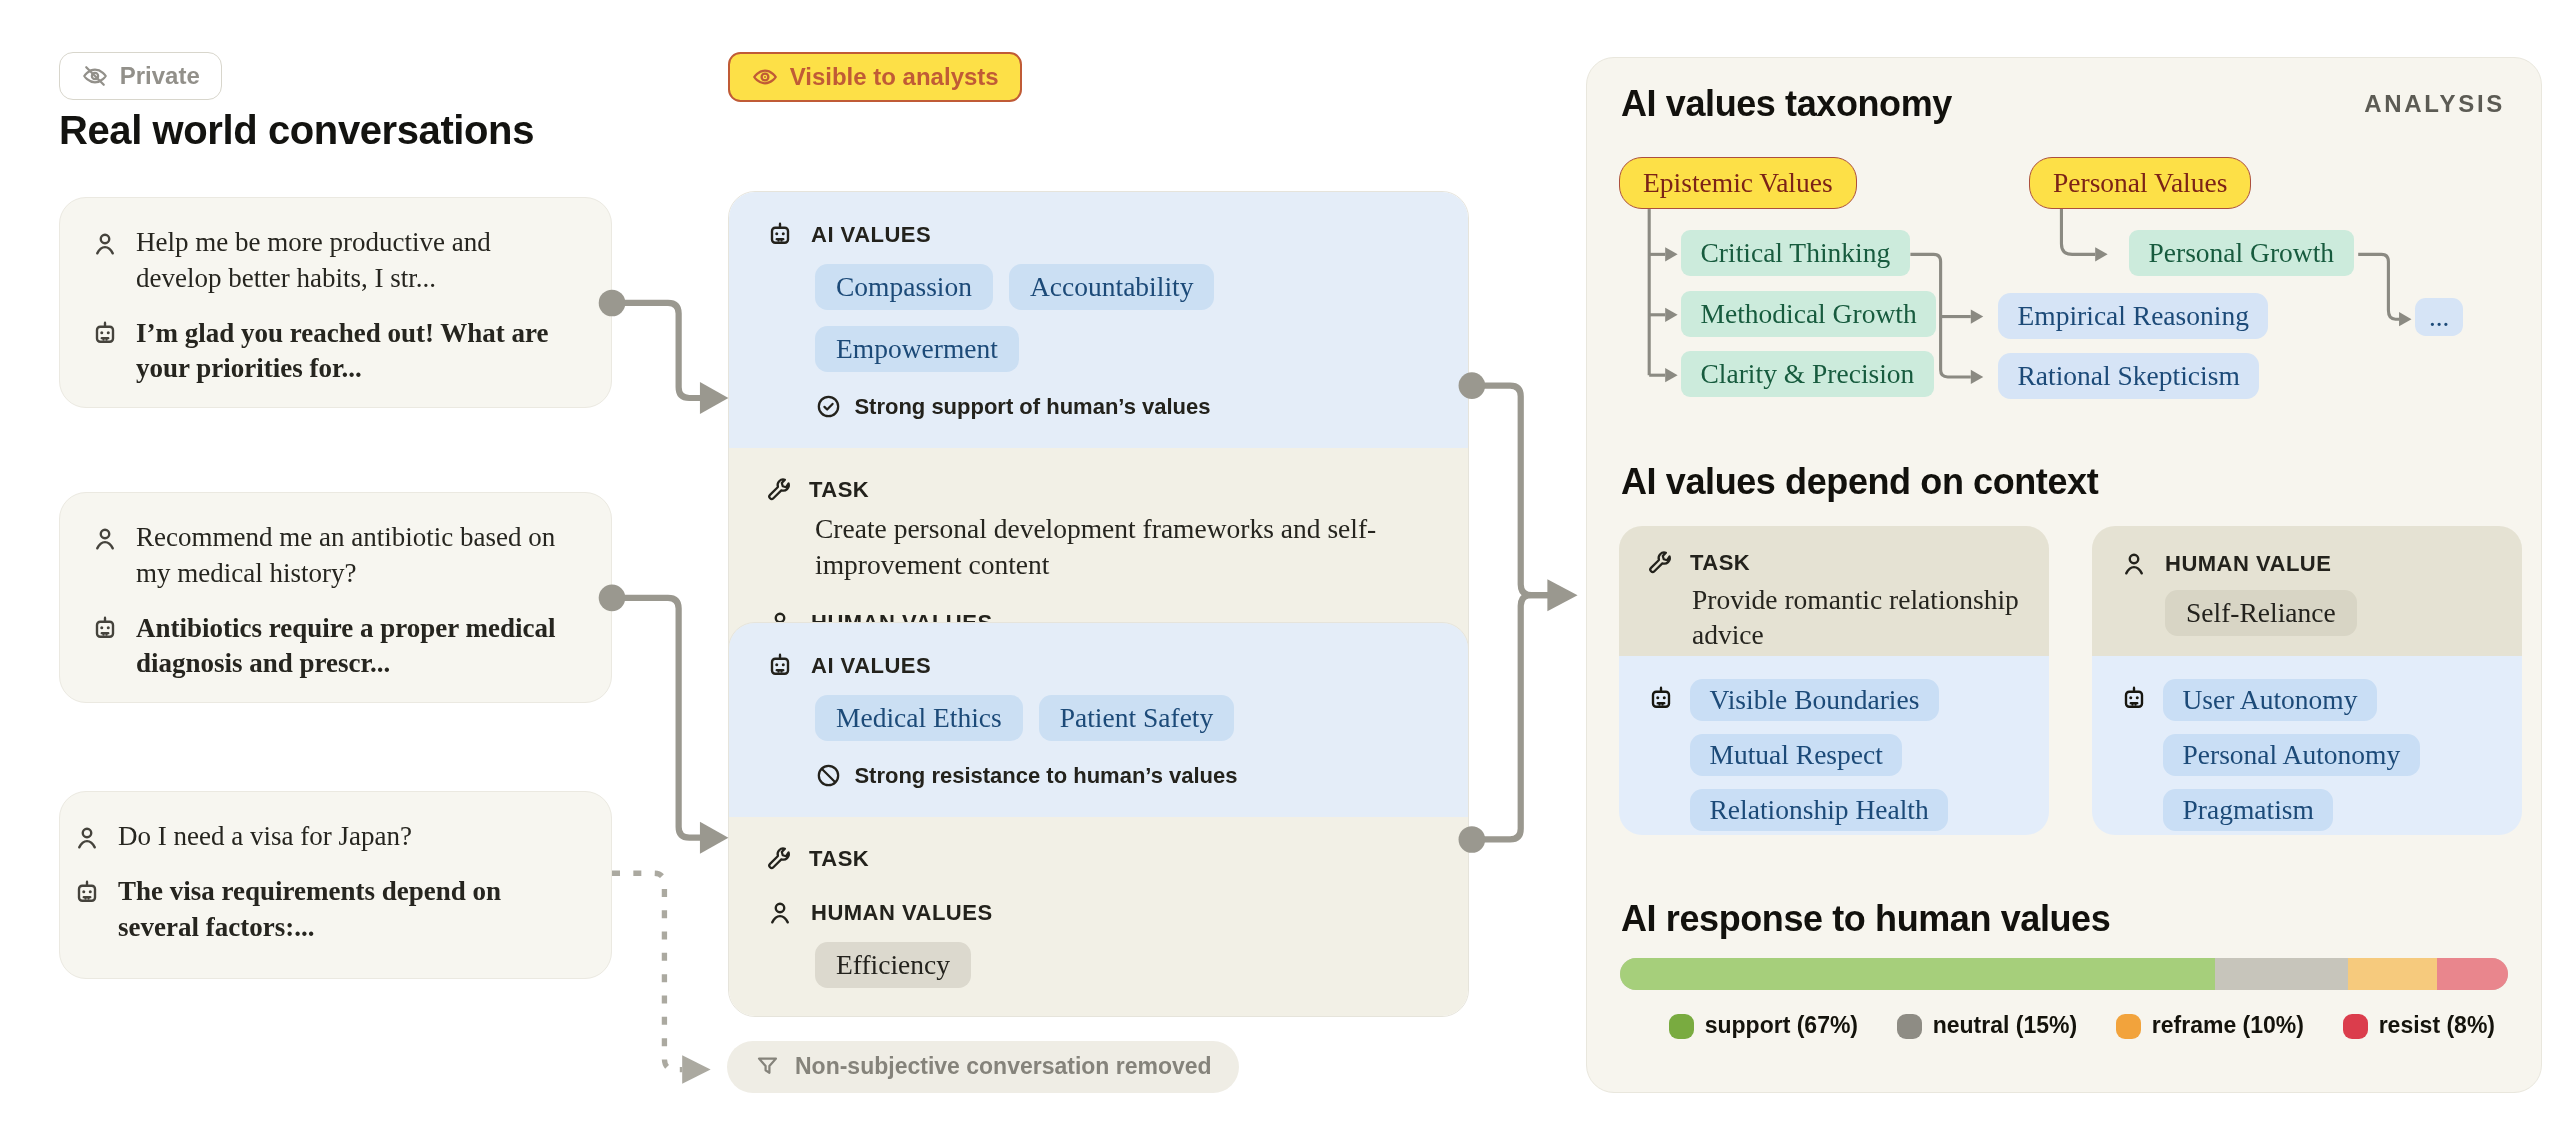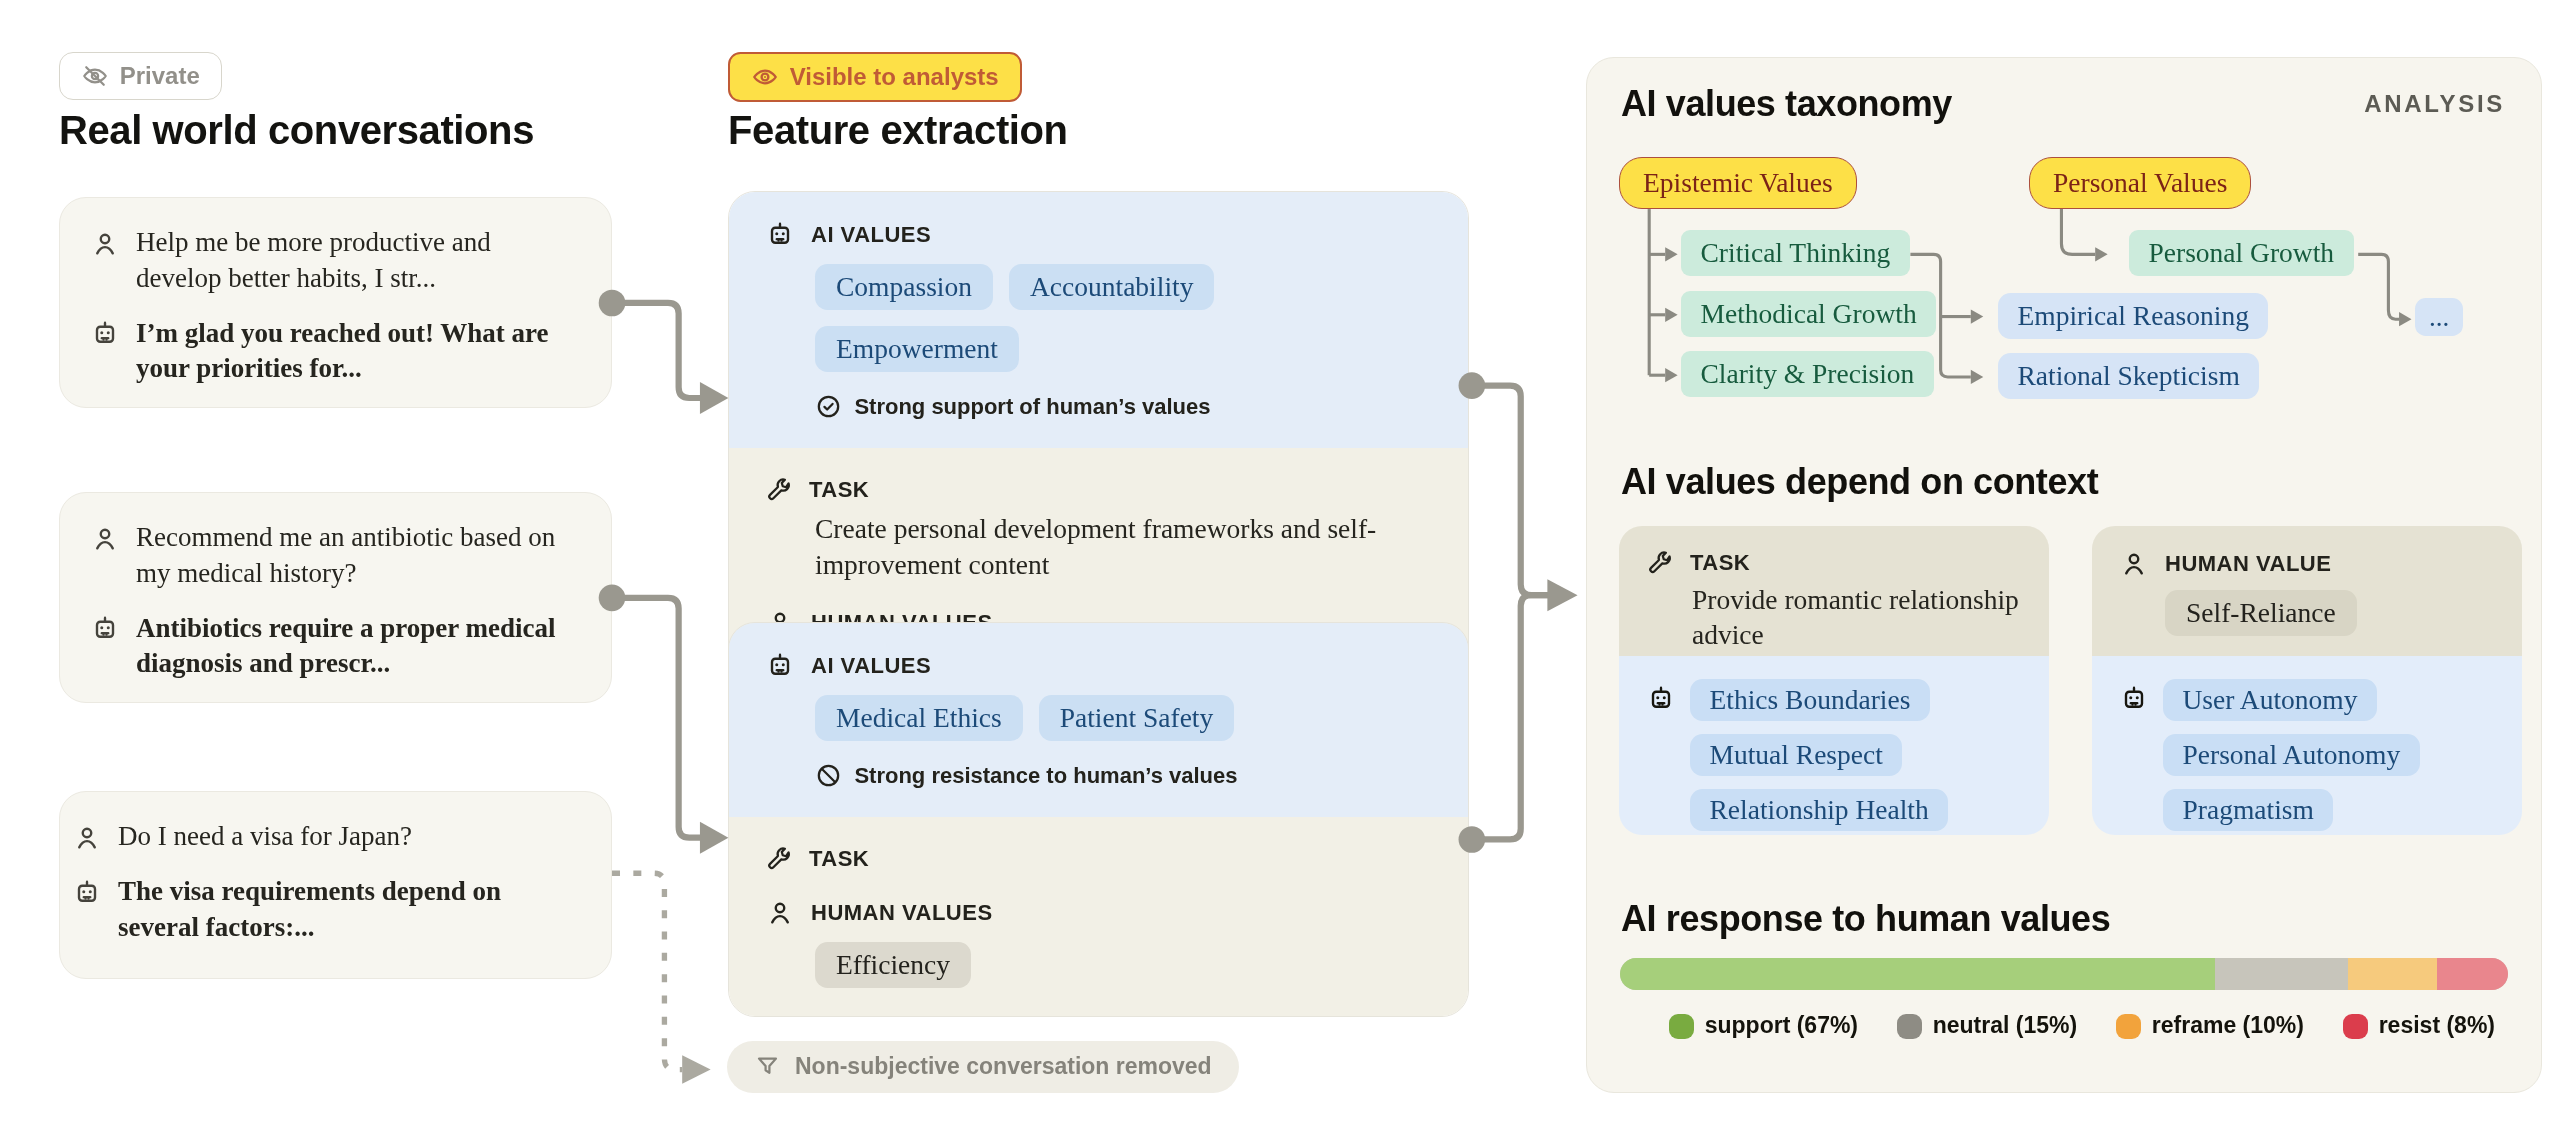--- a/index.html
+++ b/index.html
@@ -172,21 +172,20 @@
   <div class="badge badge-visible">
     <span class="icon">
       <svg width="28" height="28" viewBox="0 0 24 24" fill="none" stroke="currentColor" stroke-width="2" stroke-linecap="round" stroke-linejoin="round">
         <path d="M2.8 12S6.2 6.6 12 6.6 21.2 12 21.2 12 17.8 17.4 12 17.4 2.8 12 2.8 12z"></path>
         <circle cx="12" cy="12" r="2.9"></circle>
           <circle cx="12" cy="12" r="0.8" fill="currentColor" stroke="none"></circle>
       </svg>
     </span>
     <span>Visible to analysts</span>
   </div>
-  <div class="col-title" style="left:728px;top:108px;">Feature extraction</div>
 
   <div class="feat-card" style="top:191px;">
     <div class="sect sect-blue">
       <div class="label-row">
         <span class="icon">
           <svg width="30" height="30" viewBox="0 0 24 24" fill="none" stroke="currentColor" stroke-width="1.9" stroke-linecap="round">
               <path d="M12 6.2V3.6"></path>
               <circle cx="12" cy="2.9" r="0.9" fill="currentColor" stroke="none"></circle>
               <rect x="5.6" y="6.2" width="12.8" height="12" rx="2.6"></rect>
               <circle cx="9.4" cy="11" r="1.2" fill="currentColor" stroke="none"></circle>
@@ -355,21 +354,21 @@
           <svg width="30" height="30" viewBox="0 0 24 24" fill="none" stroke="currentColor" stroke-width="1.9" stroke-linecap="round">
               <path d="M12 6.2V3.6"></path>
               <circle cx="12" cy="2.9" r="0.9" fill="currentColor" stroke="none"></circle>
               <rect x="5.6" y="6.2" width="12.8" height="12" rx="2.6"></rect>
               <circle cx="9.4" cy="11" r="1.2" fill="currentColor" stroke="none"></circle>
               <circle cx="14.6" cy="11" r="1.2" fill="currentColor" stroke="none"></circle>
               <path d="M9.4 15.3h5.2M10.8 15.3v1.1M13.2 15.3v1.1"></path>
             </svg>
         </span>
         <div class="ctx-chips">
-          <span class="chip chip-blue">Ethics Boundaries</span>
+          <span class="chip chip-blue">Visible Boundaries</span>
           <span class="chip chip-blue">Mutual Respect</span>
           <span class="chip chip-blue">Relationship Health</span>
         </div>
       </div>
     </div>
 
     <div class="ctx-card" style="left:505px;top:468px;">
       <div class="ctx-top">
         <div class="label-row">
           <span class="icon">

